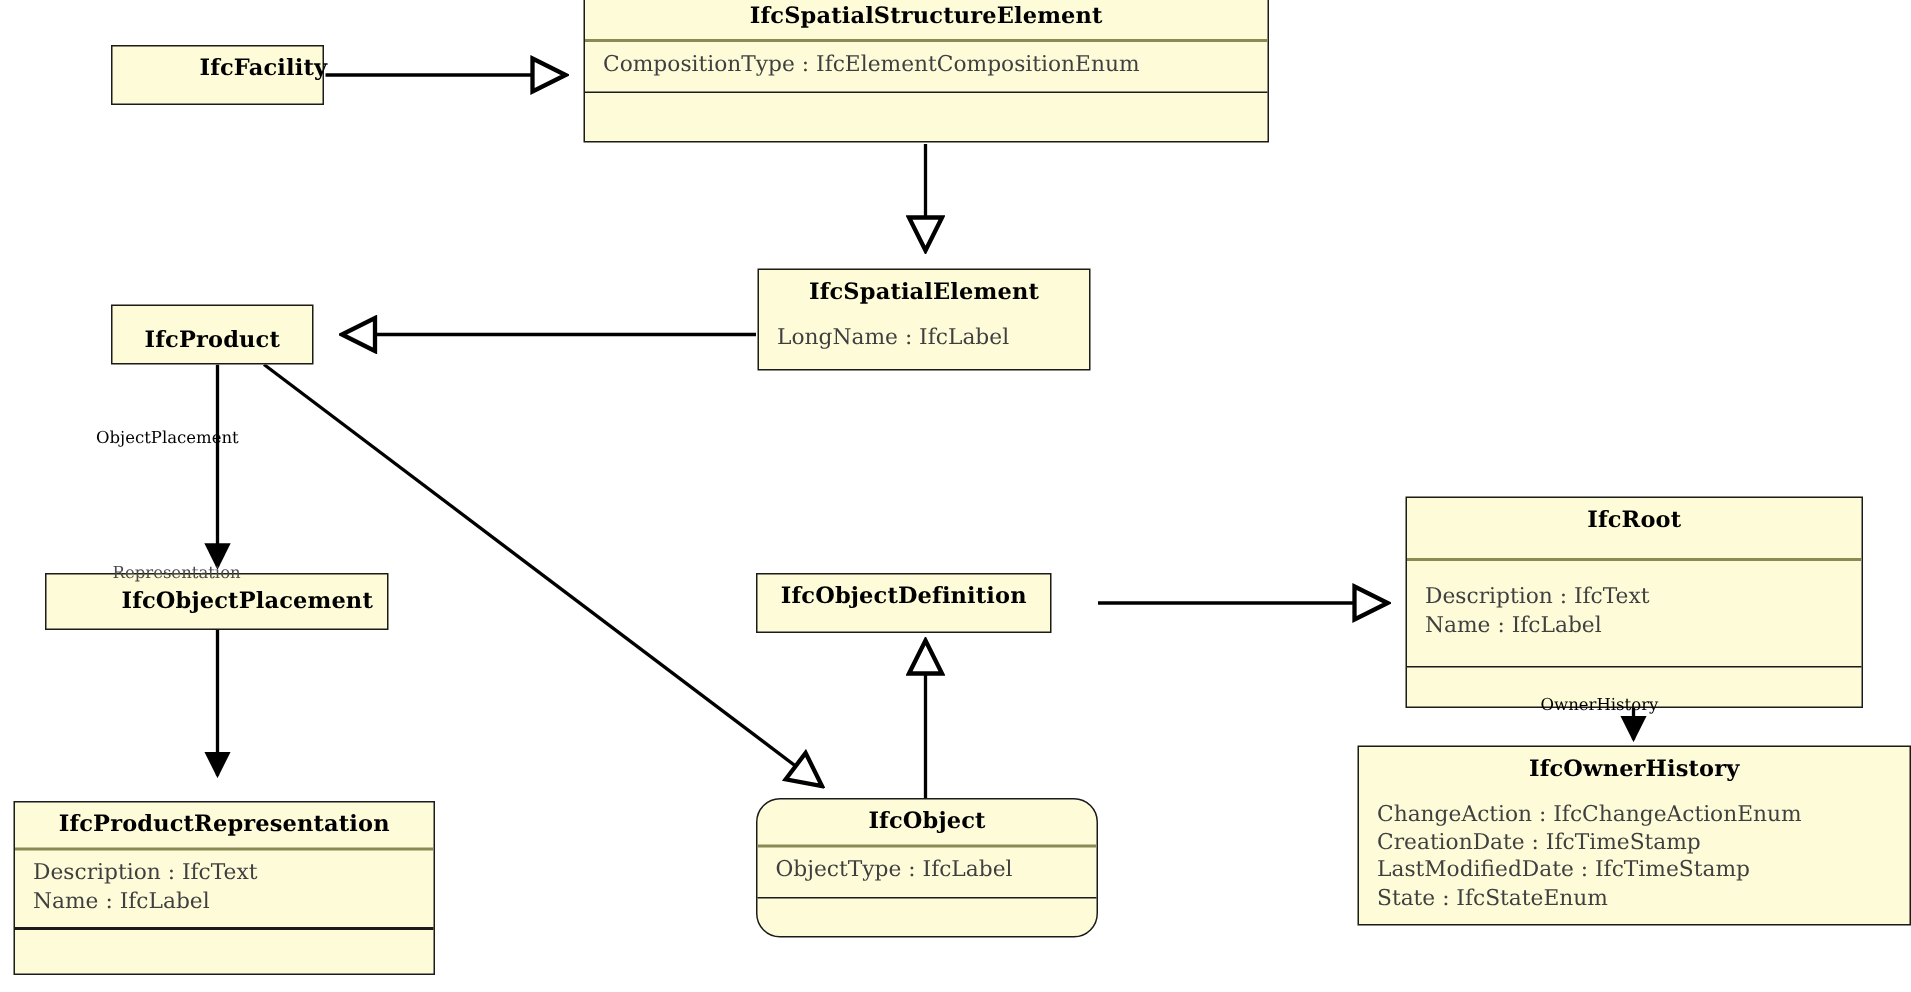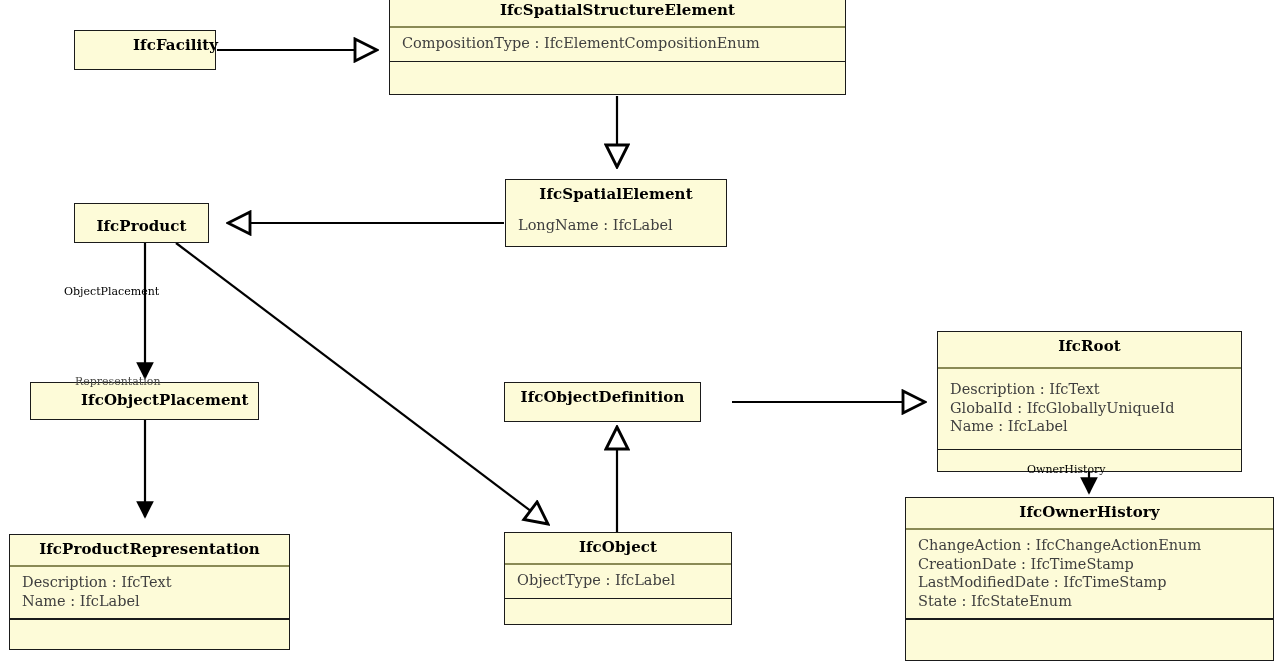--- a/index.html
+++ b/index.html
@@ -164,43 +164,42 @@
       <div class="uml-attr">Name : IfcLabel</div>
     </div>
     <div class="uml-sep thin"></div>
     <div class="uml-ops"></div>
   </div>
 
   <div class="uml-class" style="left:504px; top:382px; width:197px; height:40px;">
     <div class="uml-title">IfcObjectDefinition</div>
   </div>
 
-  <div class="uml-class" style="left:504px; top:532px; width:228px; height:93px;">
+  <div class="uml-class" style="left:504px; top:532px; width:228px; height:93px;border-radius:16px;">
     <div class="uml-title">IfcObject</div>
     <div class="uml-sep"></div>
     <div class="uml-attrs">
       <div class="uml-attr">ObjectType : IfcLabel</div>
     </div>
     <div class="uml-sep thin"></div>
     <div class="uml-ops"></div>
   </div>
 
   <div class="uml-class" style="left:937px; top:331px; width:305px; height:141px;justify-content:space-between;">
     <div class="uml-title">IfcRoot</div>
     <div class="uml-sep"></div>
     <div class="uml-attrs">
       <div class="uml-attr">Description : IfcText</div>
-      <div class="uml-attr">GlobalId : IfcGloballyUniqueId</div>
       <div class="uml-attr">Name : IfcLabel</div>
     </div>
     <div class="uml-sep thin"></div>
     <div class="uml-ops"></div>
   </div>
 
-  <div class="uml-class" style="left:905px; top:497px; width:369px; height:164px;">
+  <div class="uml-class" style="left:905px; top:497px; width:369px; height:120px;">
     <div class="uml-title">IfcOwnerHistory</div>
     <div class="uml-sep"></div>
     <div class="uml-attrs">
       <div class="uml-attr">ChangeAction : IfcChangeActionEnum</div>
       <div class="uml-attr">CreationDate : IfcTimeStamp</div>
       <div class="uml-attr">LastModifiedDate : IfcTimeStamp</div>
       <div class="uml-attr">State : IfcStateEnum</div>
     </div>
     <div class="uml-sep thin"></div>
     <div class="uml-ops"></div>

